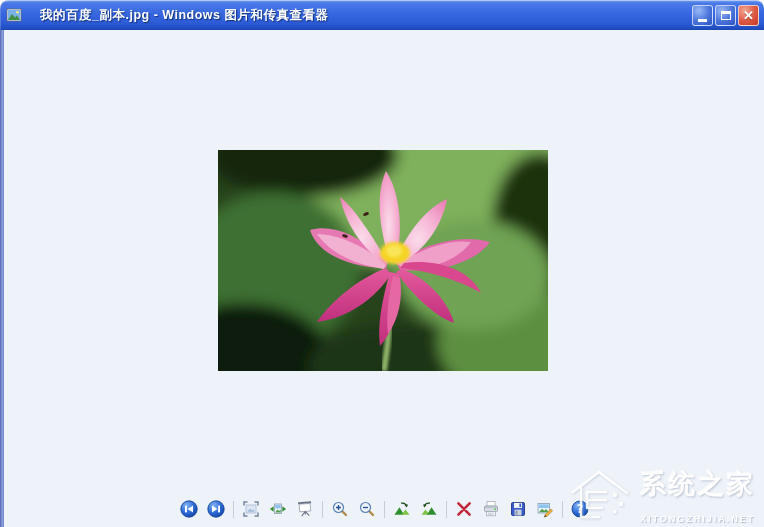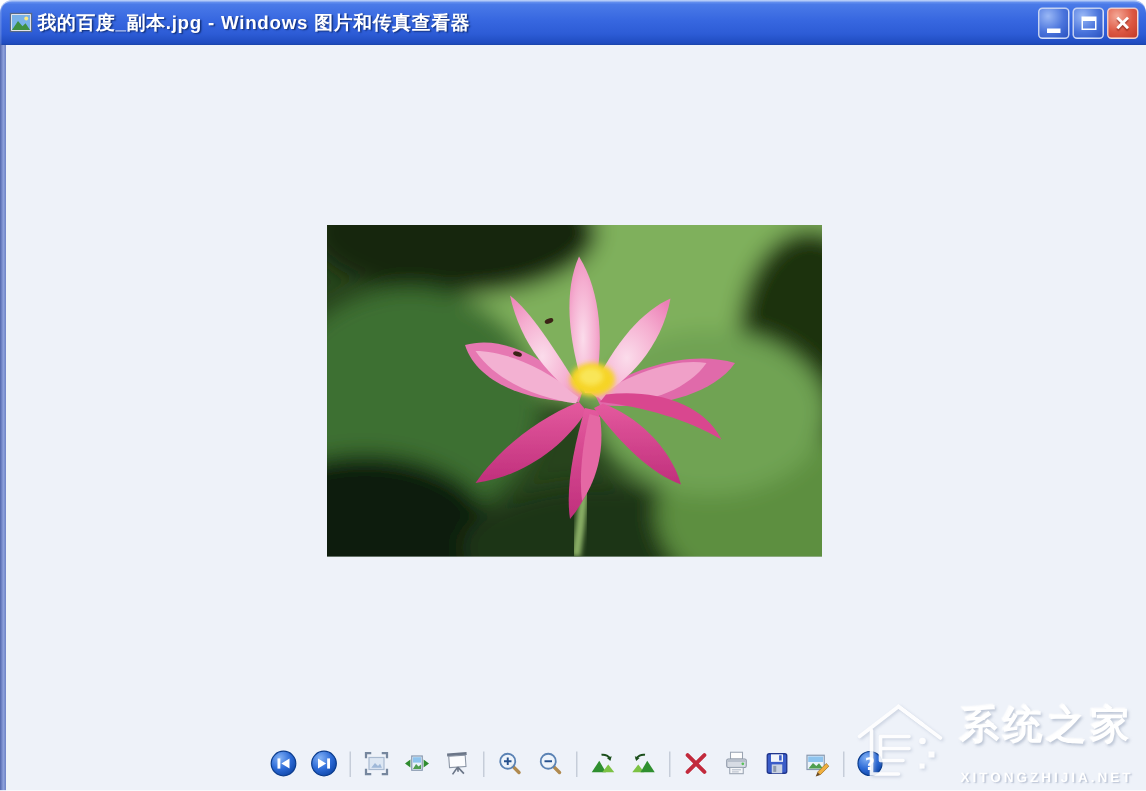--- a/index.html
+++ b/index.html
@@ -7,21 +7,21 @@
   body { width:764px; height:527px; font-family:"Liberation Sans", sans-serif; overflow:hidden; }
 
   .window { position:relative; width:764px; height:527px; background:#eef2f9; overflow:hidden; border-radius:8px 8px 0 0; }
 
   
   .titlebar {
     position:absolute; top:0; left:0; right:0; height:30px;
     background:linear-gradient(180deg,#7ca4f4 0%,#4a7ae8 10%,#3767e0 45%,#2d5cd6 75%,#1f4cc0 96%,#1a44a8 100%);
     border-radius:8px 8px 0 0;
     box-shadow:inset 0 1px 0 rgba(255,255,255,.45), inset 1px 0 0 rgba(255,255,255,.2);
-    display:flex; align-items:center; padding:0 5px 0 6px; gap:3px;
+    display:flex; align-items:center; padding:0 5px 0 6px; gap:18px;
   }
   .titlebar-title {
     flex:1; color:#fff; font-size:12.5px; font-weight:bold; letter-spacing:.5px;
     text-shadow:1px 1px 1px #12307a; white-space:nowrap; overflow:hidden;
   }
   .win-controls { display:flex; gap:2px; }
   .win-btn {
     width:21px; height:21px; border-radius:3px; border:1px solid rgba(255,255,255,.7);
     display:flex; align-items:center; justify-content:center; padding:0; cursor:default;
   }
@@ -44,21 +44,21 @@
     display:flex; align-items:center; justify-content:center; gap:7px; }
   .tb-btn { width:20px; height:20px; border:none; background:transparent; padding:0;
     display:flex; align-items:center; justify-content:center; cursor:default; }
   .tb-btn svg { display:block; }
   .tb-sep { width:1px; height:17px; background:#c6cdd9; }
 
   
   .watermark { position:absolute; right:8px; bottom:2px; display:flex; align-items:center; gap:8px;
     pointer-events:none; }
   .wm-icon { filter:drop-shadow(1px 1px 1px rgba(165,176,198,.55)); opacity:.9; }
-  .wm-text { display:flex; flex-direction:column; align-items:center; }
+  .wm-text { display:flex; flex-direction:column; }
   .wm-brand { font-size:26px; font-weight:bold; letter-spacing:3px; color:#ffffff;
     text-shadow:1px 1px 2px rgba(158,170,192,.65), -1px -1px 1px #ffffff; }
   .wm-domain { font-size:9px; font-weight:bold; letter-spacing:2px; color:#ffffff; margin-top:12px;
     text-shadow:1px 1px 1px rgba(158,170,192,.7); }
 </style>
 </head>
 <body>
 
 <div class="window">
 

